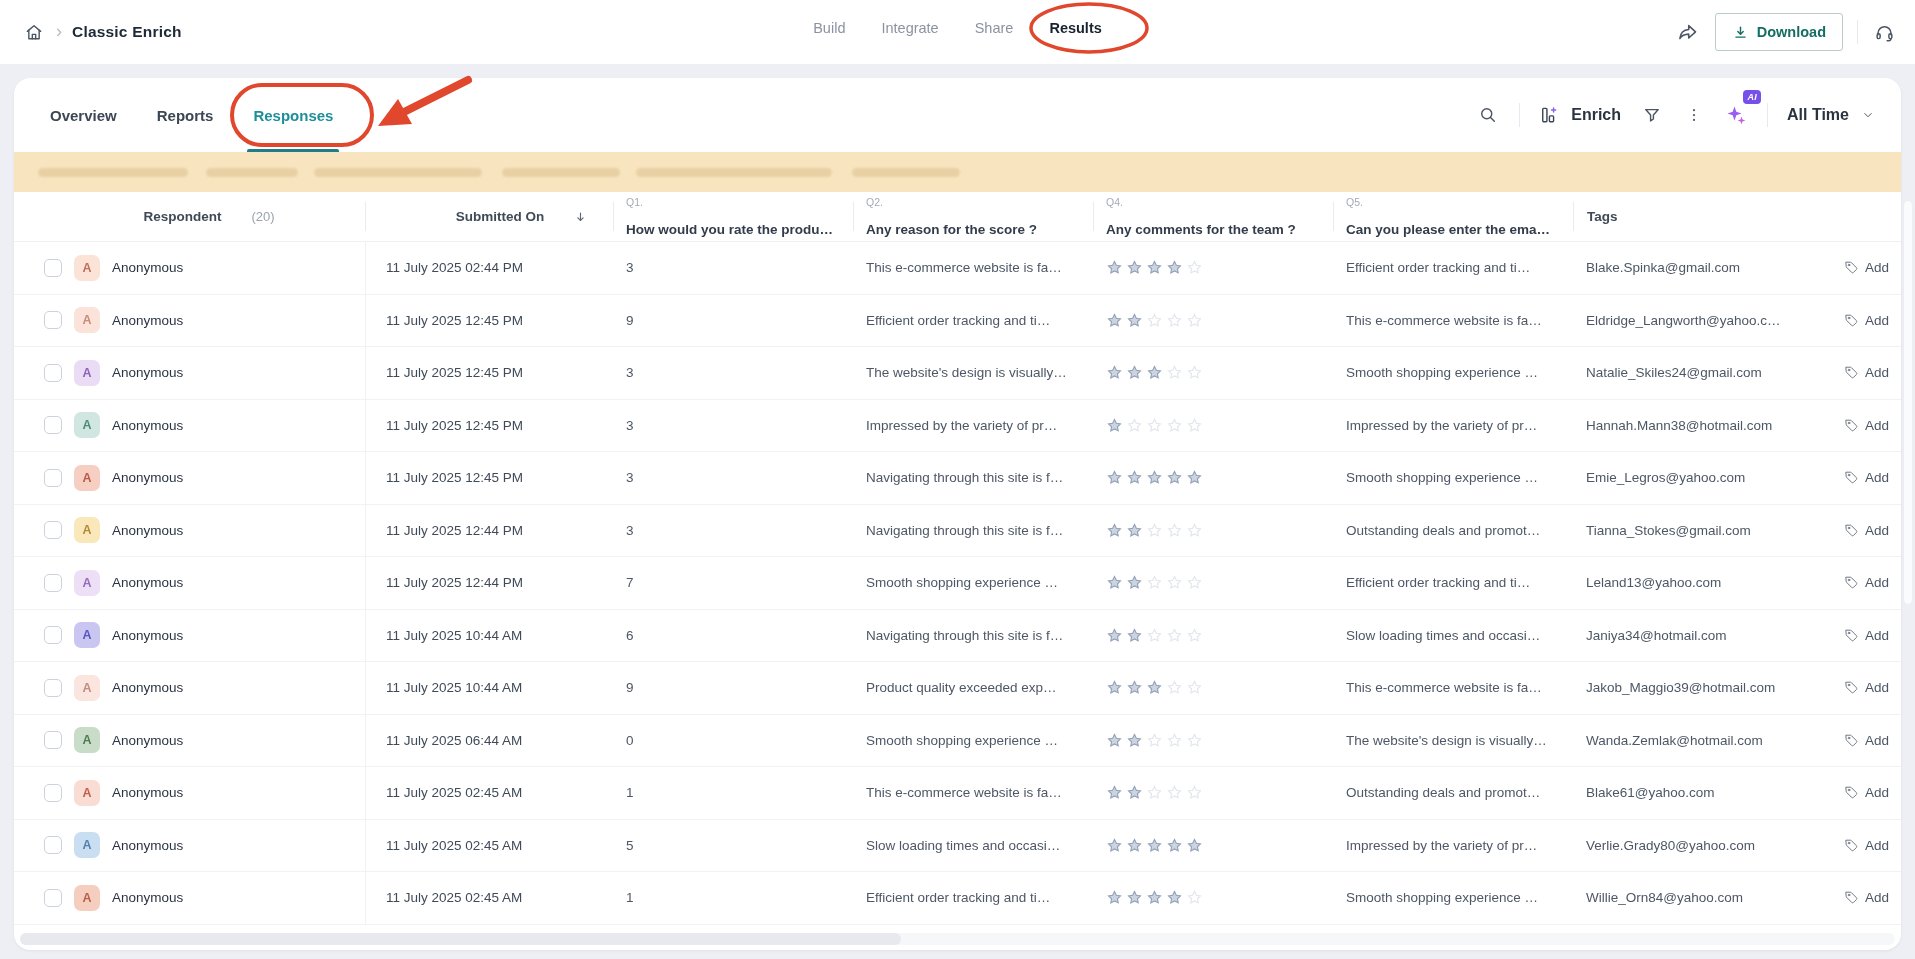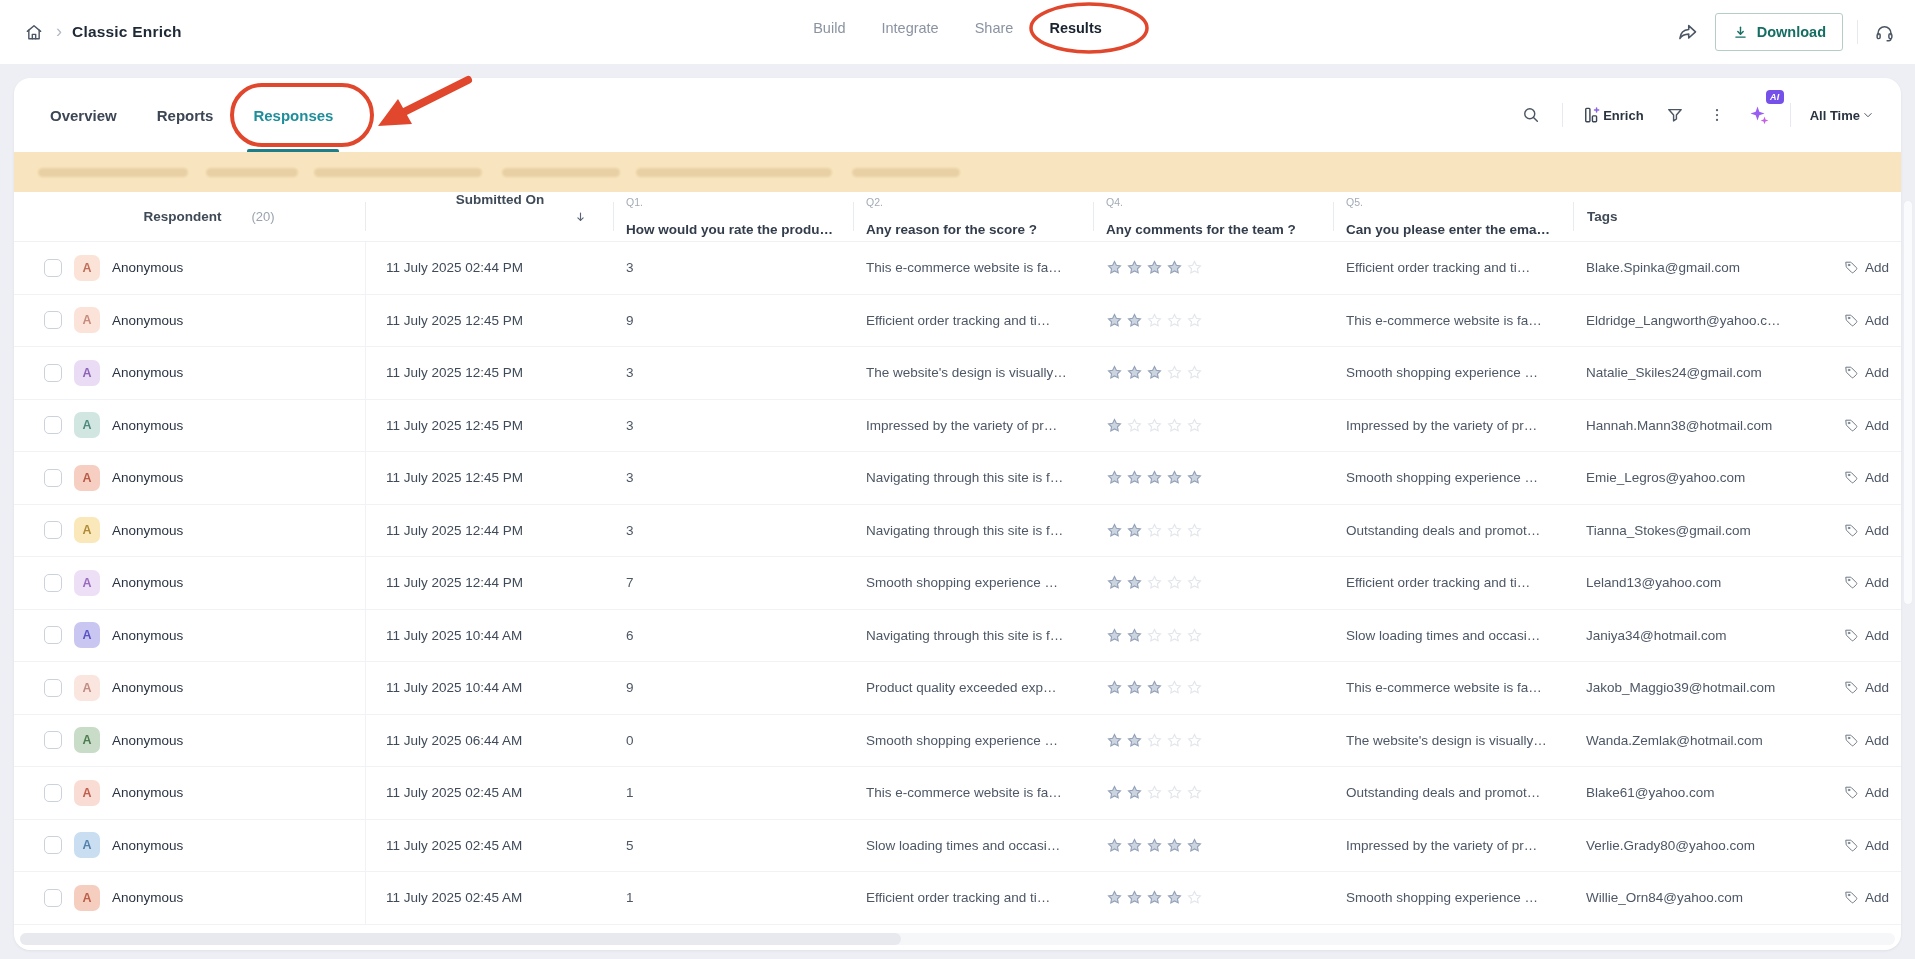--- a/index.html
+++ b/index.html
@@ -30,38 +30,38 @@
   .card { position:absolute; left:14px; top:78px; width:1887px; height:872px; background:#fff;
     border-radius:16px; box-shadow:0 1px 3px rgba(16,24,40,.06); }
 
   
   .tabs { position:absolute; left:36px; top:0; height:74px; display:flex; gap:40px; }
   .tab { height:100%; display:flex; align-items:center; font-size:15px; font-weight:600; color:#3c4654;
     cursor:pointer; position:relative; white-space:nowrap; }
   .tab.active { color:#1e8e9a; }
   .tab.active::after { content:""; position:absolute; left:-6px; right:-6px; bottom:0; height:3px; background:#1d7e8a; border-radius:2px 2px 0 0; }
   .tools { position:absolute; right:26px; top:0; height:74px; display:flex; align-items:center; gap:19px; }
-  .tool-label { display:flex; align-items:center; gap:1px; font-size:13px; font-weight:600; color:#2a3440; cursor:pointer; background:none; border:none; font-family:"Liberation Sans",sans-serif; }
+  .tool-label { display:flex; align-items:center; gap:12px; font-size:16px; font-weight:600; color:#2a3440; cursor:pointer; background:none; border:none; font-family:"Liberation Sans",sans-serif; }
   .ai-wrap { position:relative; cursor:pointer;font-style:italic; }
   .ai-badge { position:absolute; top:-13px; right:-13px; background:#7551e9; color:#fff; font-size:9px;
     font-weight:700; padding:2px 4px; border-radius:4px; letter-spacing:.3px; }
 
   
   .banner { position:absolute; top:74px; left:0; right:0; height:40px; background:#f8e5bf; overflow:hidden; }
   .ghost { position:absolute; top:16px; height:9px; border-radius:5px; background:rgba(176,138,70,.22); filter:blur(1.2px); }
 
   
   .grid { display:grid; grid-template-columns:328px 248px 240px 240px 240px 240px 240px 1fr; padding-left:24px; }
   .thead { position:absolute; top:114px; left:0; right:0; height:50px; align-items:center; border-bottom:1px solid #f0f1f5; }
   .hcell { position:relative; height:100%; display:flex; flex-direction:column; justify-content:center; white-space:nowrap; overflow:hidden; }
   .hcell.hdiv::after { content:""; position:absolute; right:0; top:10px; bottom:10px; width:1px; background:#e9ebef; }
   .h-resp { padding-left:14px; flex-direction:row; align-items:center; gap:5px;text-align:right; }
   .h-main { font-size:13.5px; font-weight:600; color:#3f4a57; }
   .h-count { font-size:13px; color:#9aa3af; font-weight:400;margin-left:25px; }
-  .h-sub { padding-left:20px; flex-direction:row; align-items:flex-start; }
+  .h-sub { padding-left:20px; flex-direction:row; align-items:center; }
   .sort-icon { position:absolute; right:26px; top:50%; transform:translateY(-50%); cursor:pointer; }
   .h-q { padding-left:12px; gap:14px; }
   .q-num { font-size:10.5px; color:#a3abb5; }
   .q-label { font-size:13.5px; font-weight:600; color:#323c4a; }
   .h-tags { padding-left:13px; }
 
   .tbody { position:absolute; top:164px; left:0; right:0; }
   .trow { height:52.5px; align-items:center; border-bottom:1px solid #f1f2f6; }
   .cell { font-size:13.5px; color:#4d5765; white-space:nowrap; overflow:hidden; }
   .c-resp { align-self:stretch; display:flex; align-items:center; gap:12px; padding-left:6px; border-right:1px solid #f1f2f6; }

